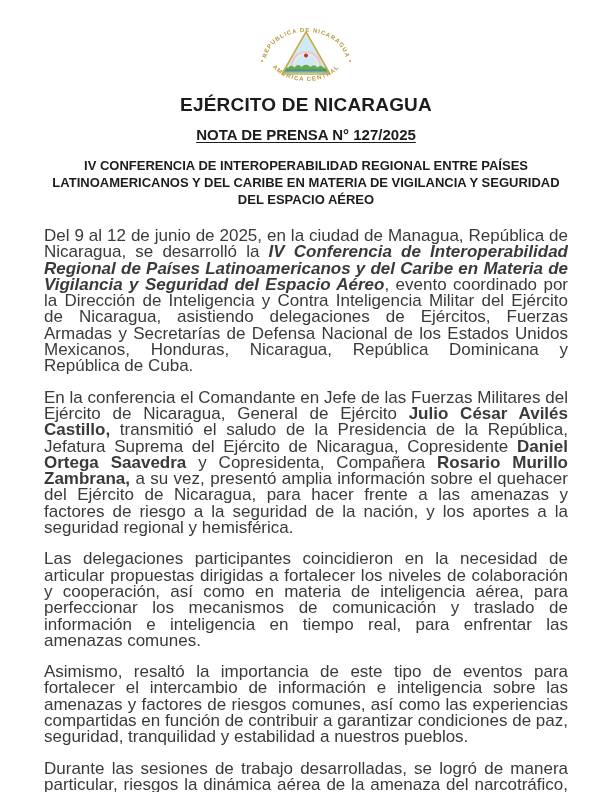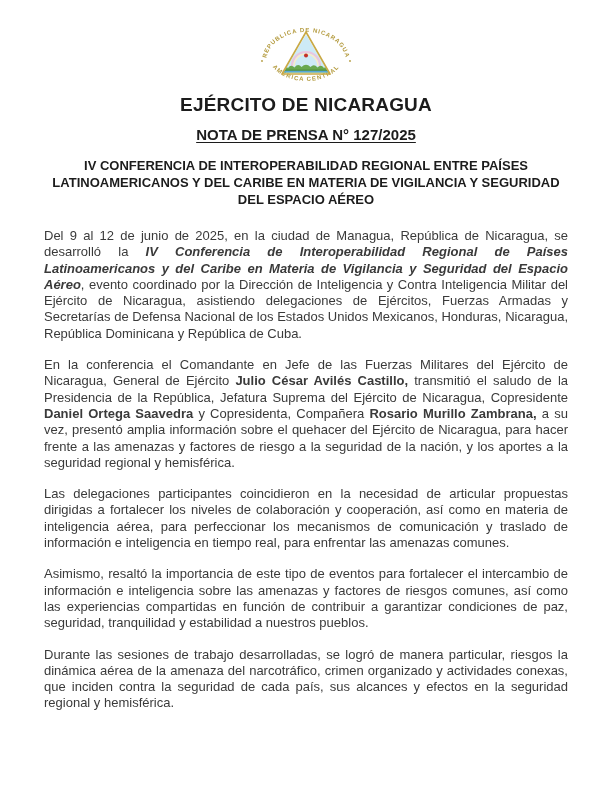--- a/index.html
+++ b/index.html
@@ -38,21 +38,21 @@
     margin: 14px auto 0 auto;
     max-width: 524px;
     font-size: 13px;
     line-height: 17px;
     font-weight: 700;
     color: #1c1c1c;
   }
   .doc-body { margin-top: 20px; }
   .doc-body p {
     margin: 0 0 15px 0;
-    font-size: 13px;
+    font-size: 17px;
     line-height: 16.3px;
     text-align: justify;
     text-justify: inter-word;
     color: #3a3a3a;
   }
 </style>
 </head>
 <body>
 
 <div class="page">

